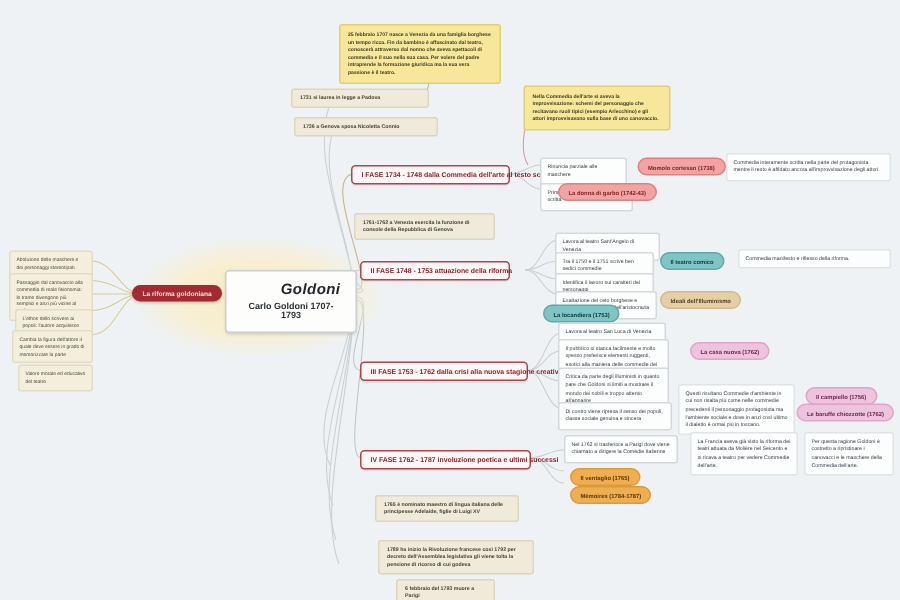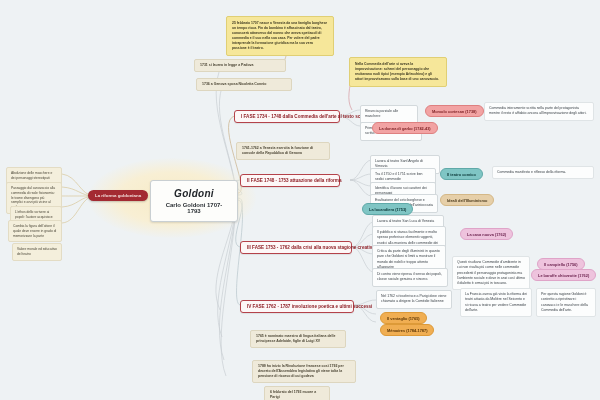--- a/index.html
+++ b/index.html
@@ -13,21 +13,21 @@
   svg.links{position:absolute;left:0;top:0;width:600px;height:400px;pointer-events:none;}
 
   .node{position:absolute;box-sizing:border-box;}
 
   
   .central{
     background:#fdfdfb;border:1px solid #c9cfd2;border-radius:3px;
     box-shadow:0 1px 2px rgba(0,0,0,.12);
     text-align:center;padding:7px 10px;
   }
-  .central .t1{font-style:italic;font-weight:bold;font-size:10px;color:#22262b;letter-spacing:.3px;}
+  .central .t1{font-style:italic;font-weight:bold;font-size:10px;color:#22262b;letter-spacing:.3px;text-align:right;}
   .central .t2{font-weight:bold;font-size:6px;color:#2c3136;margin-top:3px;}
 
   
   .glow{
     position:absolute;border-radius:50%;
     background:radial-gradient(ellipse at center,#f7ebc6 0%,#f8efd4 45%,rgba(248,241,216,0) 72%);
   }
 
   
   .phase{

